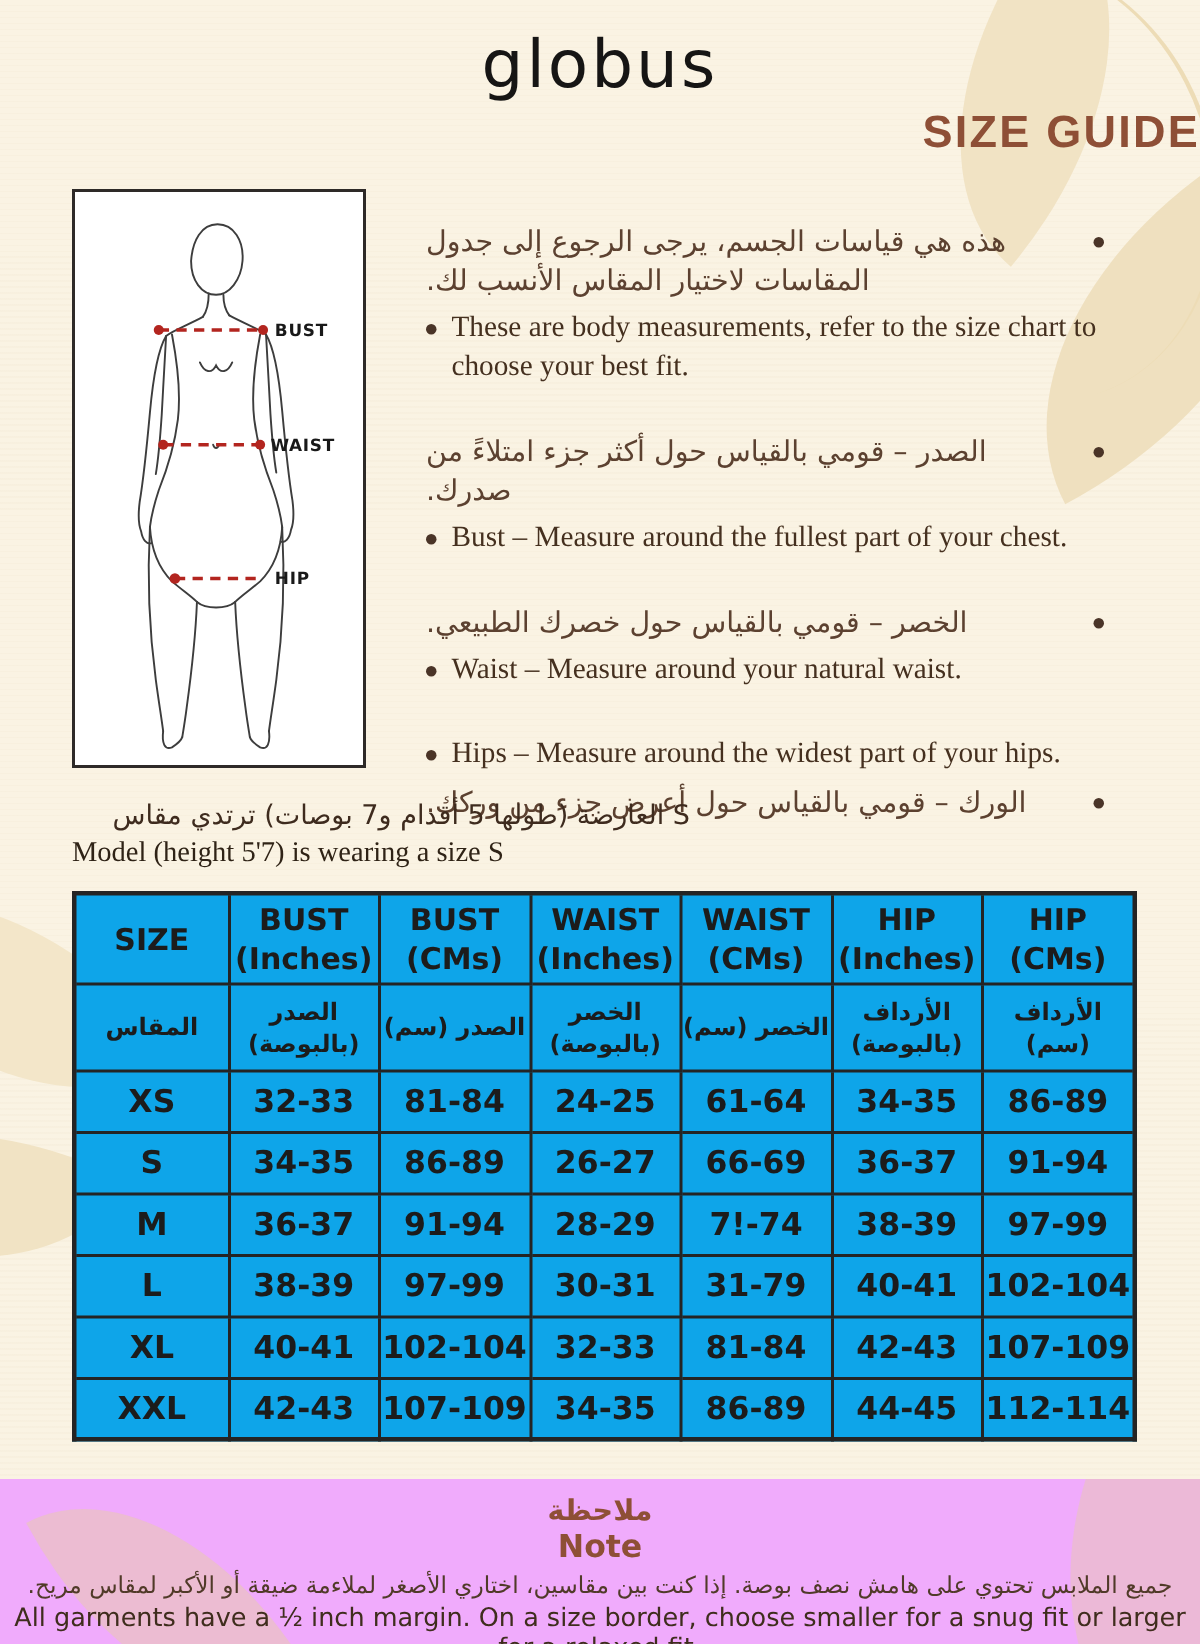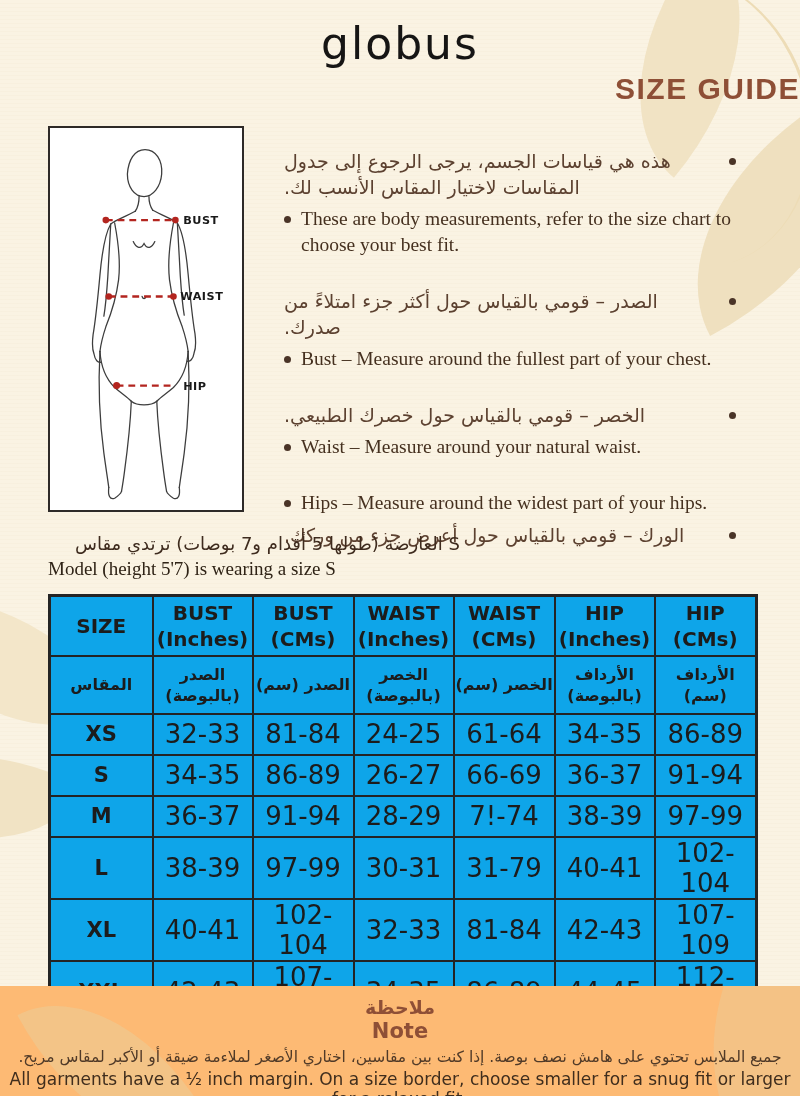--- a/index.html
+++ b/index.html
@@ -65,27 +65,27 @@
     background:#0ea5e9; border:3px solid #242424;
   }
   .size-table th, .size-table td {
     border:2px solid #242424; text-align:center; vertical-align:middle;
     color:#1c1c1c; padding:0;
   }
   .size-table .hrow-en th { height:60px; font-size:20px; font-weight:700; line-height:26px; }
   .size-table .hrow-en .hl1, .size-table .hrow-en .hl2 { display:block; }
   .size-table .hrow-ar th { height:58px; font-size:16px; font-weight:700; line-height:21px; direction:rtl; }
   .size-table .hrow-ar .hl1, .size-table .hrow-ar .hl2 { display:block; }
-  .size-table tbody td { height:41px; font-size:26px; font-weight:400; }
+  .size-table tbody td { height:41px; font-size:21px; font-weight:700; }
   .size-table tbody td.size-col { font-weight:700; font-size:21px; }
 
   
   .note-strip {
     position:absolute; left:0; top:986px; width:800px; height:110px; z-index:2;
-    background:#fdba74; text-align:center; overflow:hidden;
+    background:#f0abfc; text-align:center; overflow:hidden;
   }
   .note-strip .leaf-b1 { bottom:-70px; left:55px; width:120px; height:190px; background:#e7d0a0; opacity:.45; transform:rotate(-28deg); }
   .note-strip .leaf-b2 { bottom:-60px; right:-45px; width:160px; height:200px; background:#e7d0a0; opacity:.4; transform:rotate(32deg); }
   .note-heading-ar { position:relative; margin-top:10px; font-size:19px; font-weight:700; color:#8e4f36; direction:rtl; }
   .note-heading-en { position:relative; font-size:21px; font-weight:700; color:#8e4f36; margin-top:1px; }
   .note-body-ar { position:relative; margin-top:5px; font-size:15.5px; color:#503a28; direction:rtl; padding:0 10px; }
   .note-body-en { position:relative; margin-top:3px; font-size:17px; color:#3f2d1d; padding:0 8px; }
 </style>
 </head>
 <body>

